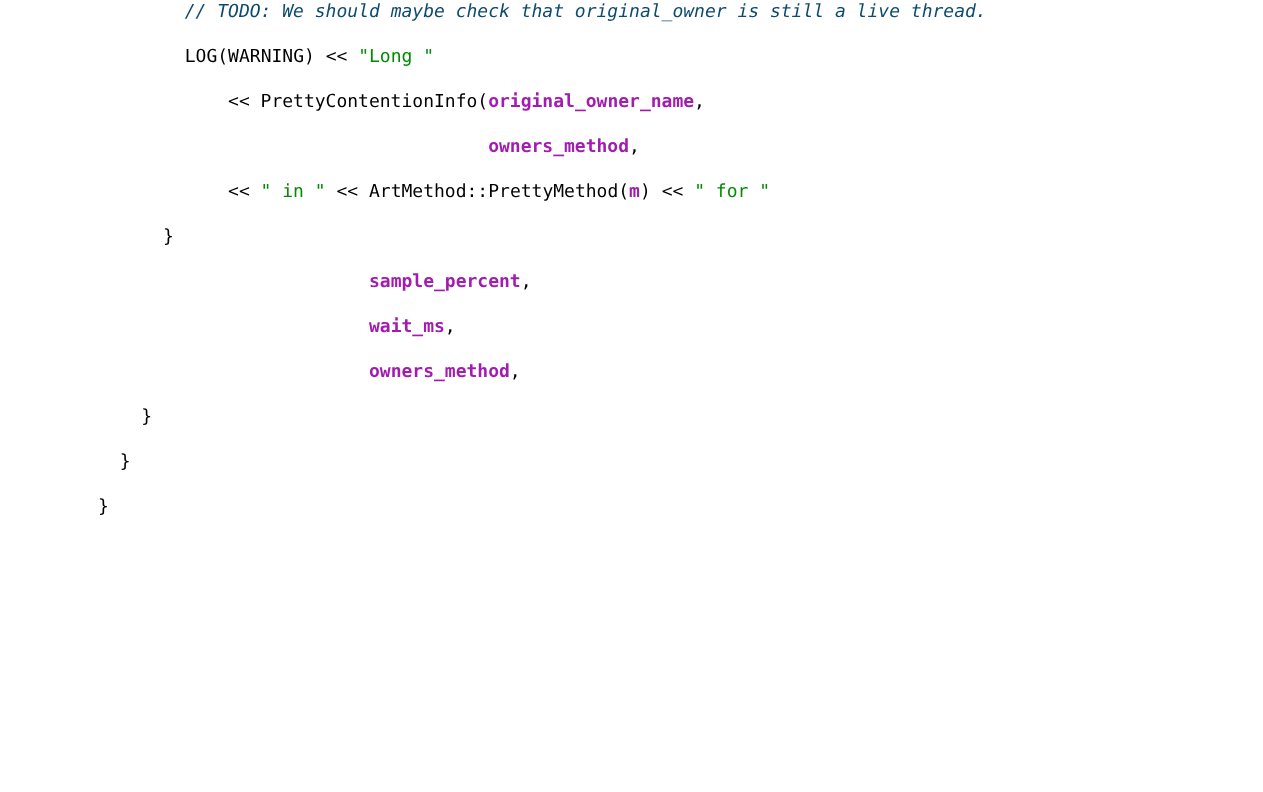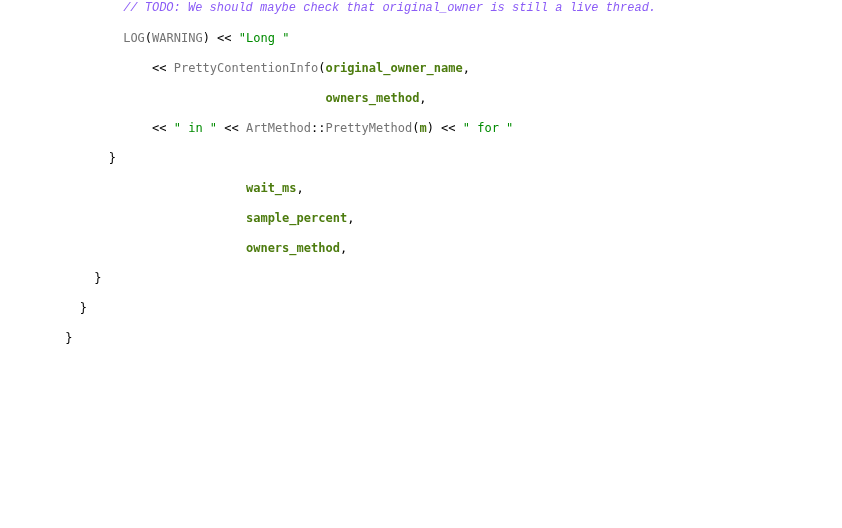--- a/index.html
+++ b/index.html
@@ -12,37 +12,37 @@
     color: #000;
     width: 842px;
     height: 528px;
     overflow: hidden;
   }
   pre {
     margin: 0;
     padding: 0 0 0 22px;
     white-space: pre;
   }
-  .var { font-weight: 700; color: #4d7c0f; }
+  .var { font-weight: 700; color: #a21caf; }
   .str { color: #008b00; }
-  .ns  { color: #737373; }
-  .cmt { font-style: italic; color: #8b5cf6; font-family: Liberation Mono, monospace; }
+  .ns  { color: #000000; }
+  .cmt { font-style: italic; color: #0c4a6e; }
   .line { display:block; }
 </style>
 </head>
 <body>
 
 <pre><span class="line">              <span class="cmt">// TODO: We should maybe check that original_owner is still a live thread.</span></span>
 <span class="line">              <span><span class="ns">LOG</span>(<span class="ns">WARNING</span>) &lt;&lt; <span class="str">"Long "</span></span></span>
 <span class="line">                  &lt;&lt; <span class="ns">PrettyContentionInfo</span>(<span class="var">original_owner_name</span>,</span>
 <span class="line">                                          <span class="var">owners_method</span>,</span>
 <span class="line">                  &lt;&lt; <span class="str">" in "</span> &lt;&lt; <span class="ns">ArtMethod</span>::<span class="ns">PrettyMethod</span>(<span class="var">m</span>) &lt;&lt; <span class="str">" for "</span></span>
 <span class="line">            }</span>
+<span class="line">                               <span class="var">sample_percent</span>,</span>
 <span class="line">                               <span class="var">wait_ms</span>,</span>
-<span class="line">                               <span class="var">sample_percent</span>,</span>
 <span class="line">                               <span class="var">owners_method</span>,</span>
 <span class="line">          }</span>
 <span class="line">        }</span>
 <span class="line">      }</span>
 
 
 
 
 
 

